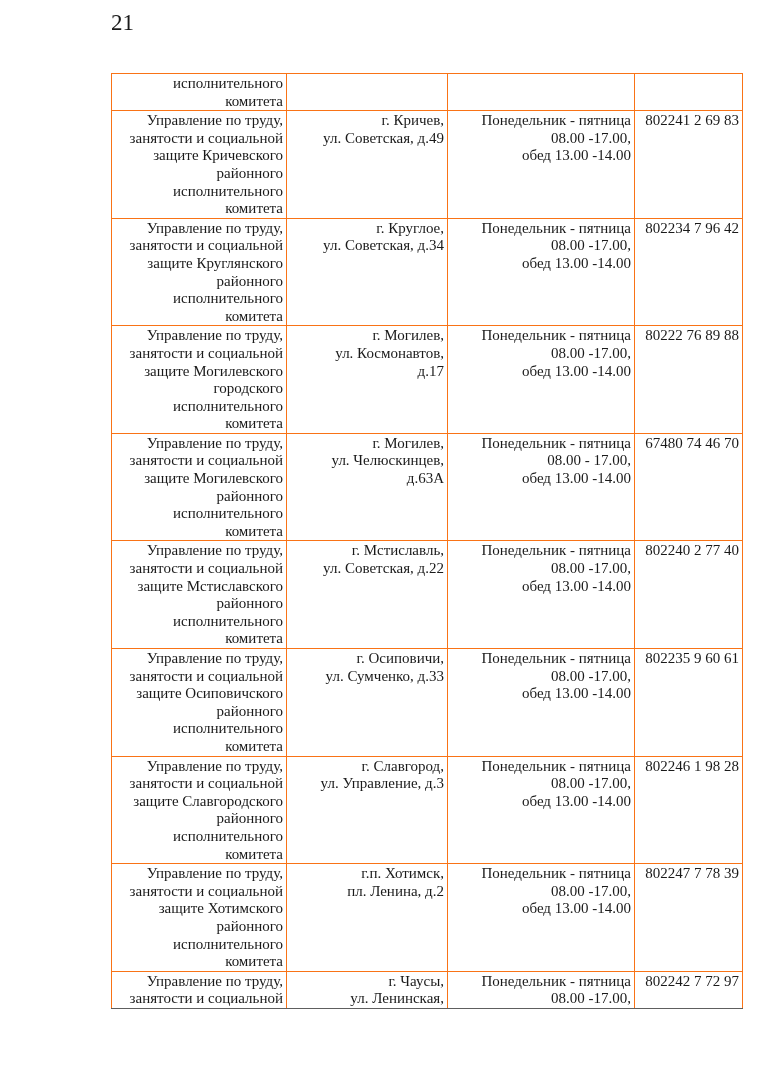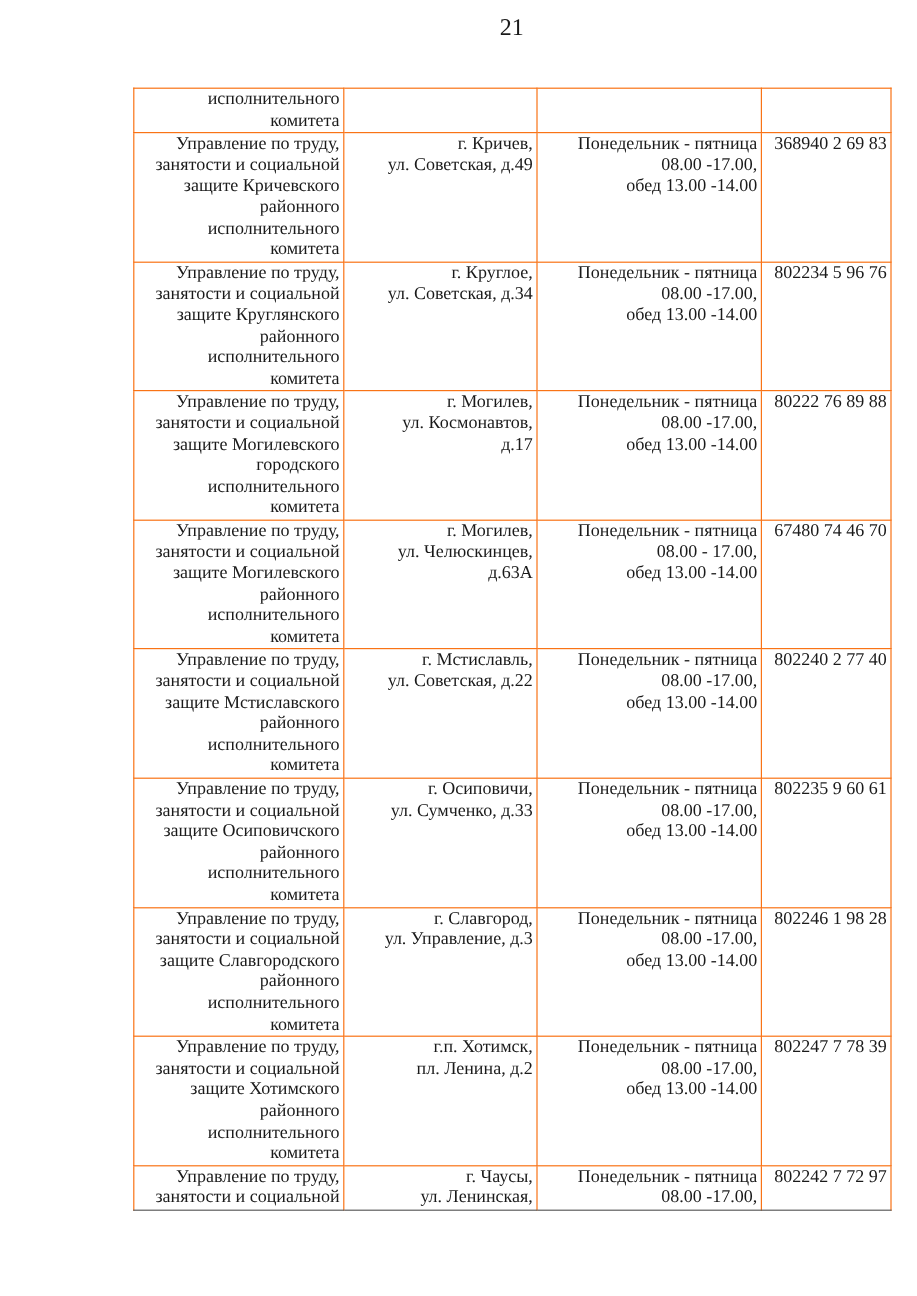--- a/index.html
+++ b/index.html
@@ -13,22 +13,22 @@
     position: relative;
     font-family: "Liberation Serif", "DejaVu Serif", serif;
     color: #1a1a1a;
     overflow: hidden;
   }
   .page-number {
     position: absolute;
     top: 13px;
     left: 111px;
     width: 631px;
-    text-align: center;
-    font-size: 20px;
+    text-align: left;
+    font-size: 23px;
     line-height: 20px;
   }
   table.contacts {
     position: absolute;
     top: 73px;
     left: 111px;
     width: 631px;
     border-collapse: collapse;
     table-layout: fixed;
   }
@@ -72,35 +72,35 @@
 занятости и социальной
 защите Кричевского
 районного
 исполнительного
 комитета</td>
         <td>г. Кричев,
 ул. Советская, д.49</td>
         <td>Понедельник - пятница
 08.00 -17.00,
 обед 13.00 -14.00</td>
-        <td>368940 2 69 83</td>
+        <td>802241 2 69 83</td>
       </tr>
       <tr class="full">
         <td>Управление по труду,
 занятости и социальной
 защите Круглянского
 районного
 исполнительного
 комитета</td>
         <td>г. Круглое,
 ул. Советская, д.34</td>
         <td>Понедельник - пятница
 08.00 -17.00,
 обед 13.00 -14.00</td>
-        <td>802234 5 96 76</td>
+        <td>802234 7 96 42</td>
       </tr>
       <tr class="full">
         <td>Управление по труду,
 занятости и социальной
 защите Могилевского
 городского
 исполнительного
 комитета</td>
         <td>г. Могилев,
 ул. Космонавтов,

